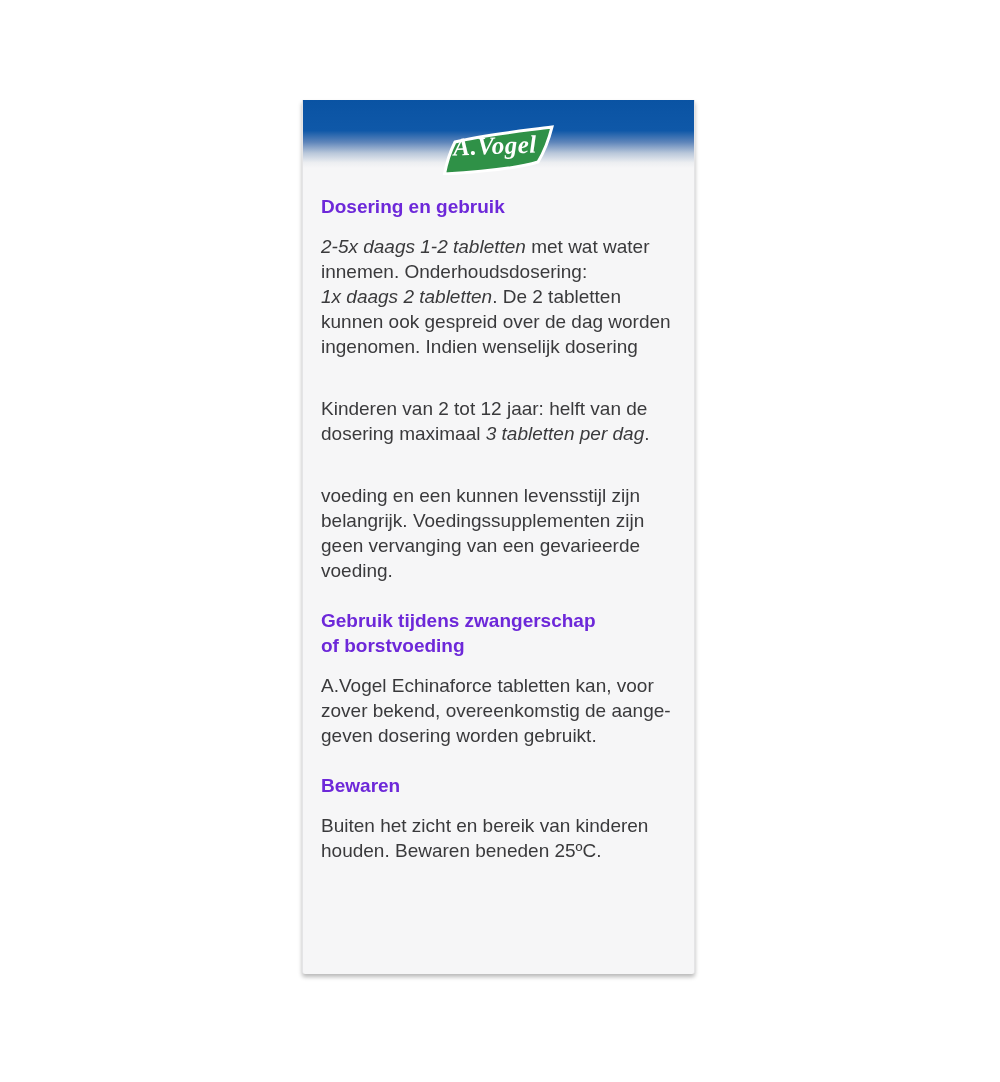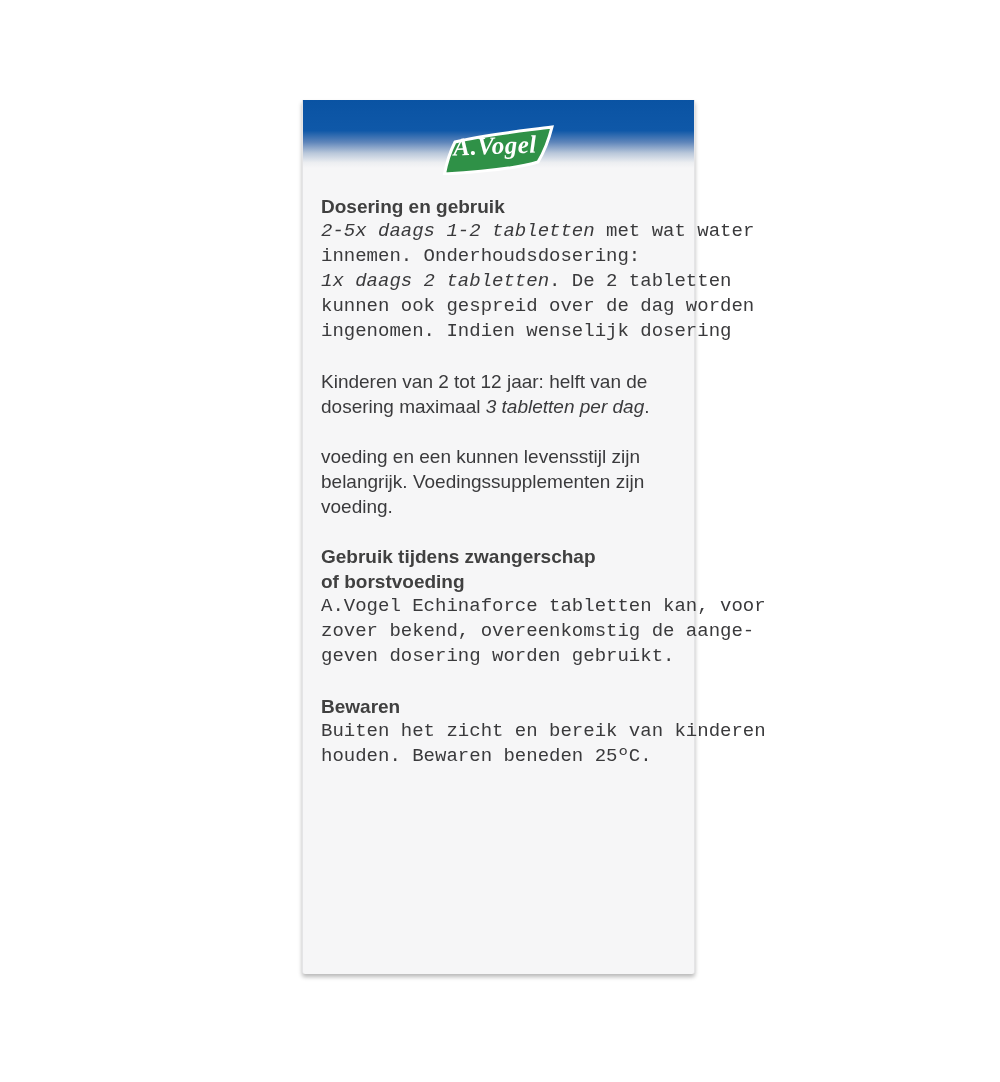--- a/index.html
+++ b/index.html
@@ -56,24 +56,24 @@
     letter-spacing: 0.5px;
   }
   .content {
     position: absolute;
     left: 18px; top: 94px; right: 20px;
     font-size: 19px;
     line-height: 25px;
     color: #3a3a3c;
   }
   .section + .section { margin-top: 25px; }
-  .para + .para { margin-top: 25px; }
-  .heading + .para { margin-top: 0; font-family: Liberation Mono, monospace; }
+  .para + .para { margin-top: 37px; }
+  .heading + .para { margin-top: 15px; }
   .heading .line {
-    color: #404040;
+    color: #6d28d9;
     font-weight: 700;
   }
   .line { white-space: nowrap; }
   .line em { font-style: italic; }
 </style>
 </head>
 <body>
 
 <div class="page">
   <div class="panel">
@@ -100,20 +100,21 @@
             <div class="line"><span>kunnen ook gespreid over de dag worden</span></div>
             <div class="line"><span>ingenomen. Indien wenselijk dosering</span></div>
           </div>
           <div class="para">
             <div class="line"><span>Kinderen van 2 tot 12 jaar: helft van de</span></div>
             <div class="line"><span>dosering maximaal </span><em>3 tabletten per dag</em><span>.</span></div>
           </div>
           <div class="para">
             <div class="line"><span>voeding en een kunnen levensstijl zijn</span></div>
             <div class="line"><span>belangrijk. Voedingssupplementen zijn</span></div>
+            <div class="line"><span>geen vervanging van een gevarieerde</span></div>
             <div class="line"><span>voeding.</span></div>
           </div>
         </div>
         <div class="section">
           <div class="heading">
             <div class="line">Gebruik tijdens zwangerschap</div>
             <div class="line">of borstvoeding</div>
           </div>
           <div class="para">
             <div class="line"><span>A.Vogel Echinaforce tabletten kan, voor</span></div>

